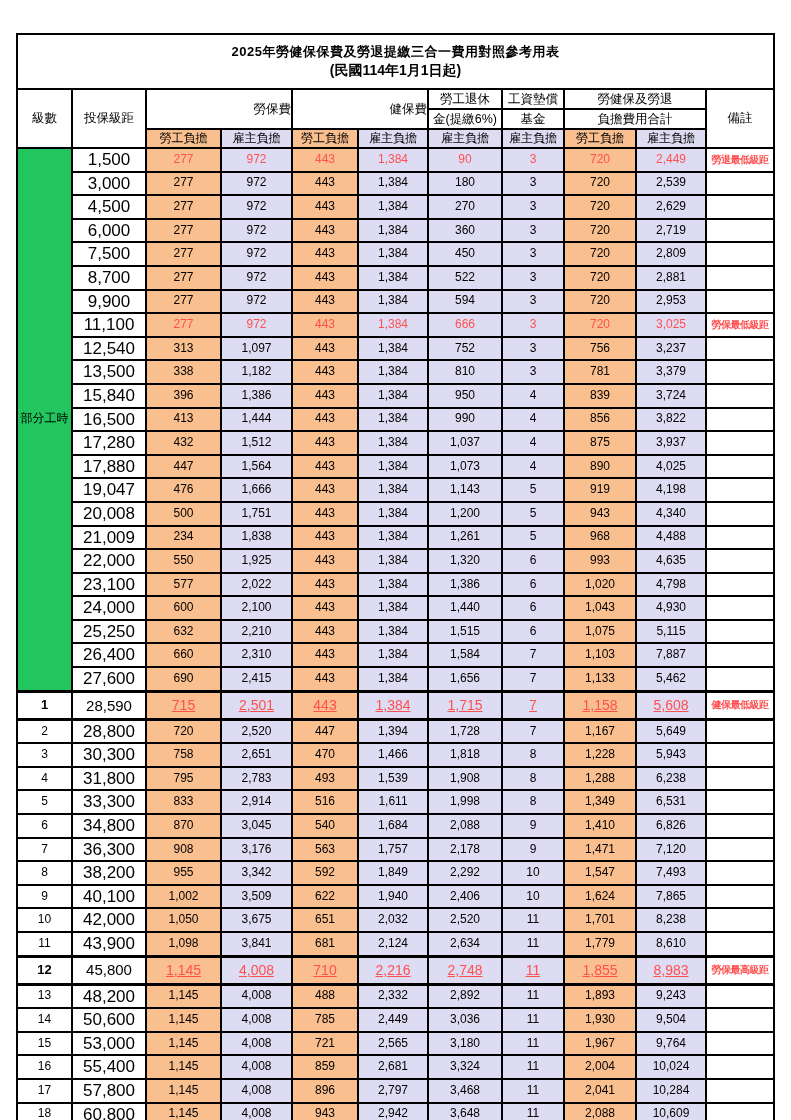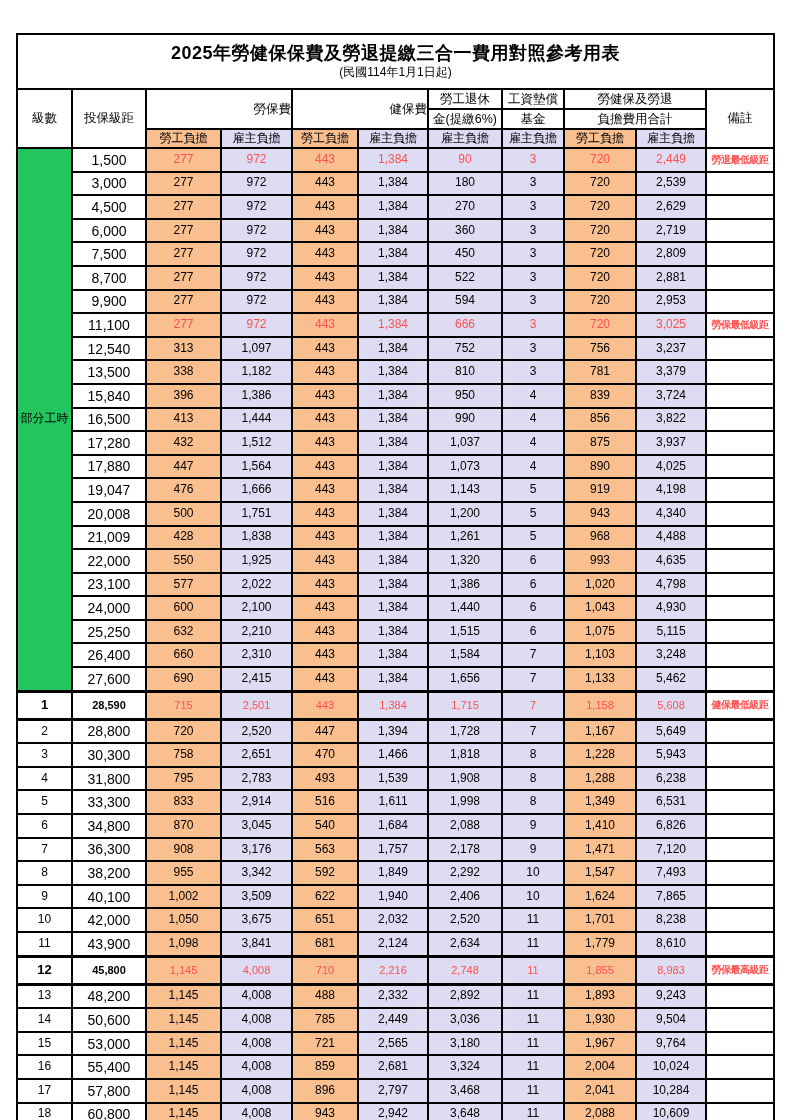--- a/index.html
+++ b/index.html
@@ -13,41 +13,41 @@
         font-weight:normal;font-size:12px;line-height:1.15;overflow:hidden;white-space:nowrap;}
   
   col.c-level{width:55px;} col.c-bracket{width:74px;}
   col.c-li-e{width:75px;} col.c-li-r{width:71px;}
   col.c-hi-e{width:66px;} col.c-hi-r{width:70px;}
   col.c-pen{width:74px;}  col.c-fund{width:62px;}
   col.c-tot-e{width:72px;} col.c-tot-r{width:70px;}
   col.c-note{width:68px;}
   
   .title-cell{height:53px;background:#fff;}
-  .title-main{font-size:18px;font-weight:bold;letter-spacing:0.5px;}
-  .title-sub{font-size:12px;font-weight:normal;margin-top:2px;}
+  .title-main{font-size:13px;font-weight:bold;letter-spacing:0.5px;}
+  .title-sub{font-size:14px;font-weight:bold;margin-top:2px;}
   
   tr.hdr-a th, tr.hdr-b th{height:18px;font-size:12.5px;}
   tr.hdr-c th{height:17px;font-size:12px;margin-left:22px;}
   th.group{font-size:12.5px;text-align:right;}
   .bg-labor{background:#FABF8F;}
   .bg-emp{background:#DEDCF2;}
   
   tr.data td{height:21.6px;}
   td.level-cell{font-size:12px;background:#fff;}
   td.part-cell{font-size:12px;background:#22c55e;}
-  td.bracket-cell{font-size:14px;background:#fff;}
+  td.bracket-cell{font-size:17px;background:#fff;}
   td.val{font-size:12px;}
   td.note-cell{font-size:10px;background:#fff;color:#FF5050;font-weight:bold;
                letter-spacing:-0.5px;}
   tr.red td.val{color:#FF5050;}
   tr.special td{border-top:3px solid #000;border-bottom:3px solid #000;height:25px;}
-  tr.special td.bracket-cell{font-weight:bold;font-size:11px;margin-left:15px;}
+  tr.special td.bracket-cell{font-weight:normal;font-size:15px;margin-left:15px;}
   tr.special td.level-cell{font-weight:bold;font-size:13px;}
-  tr.special td.val{font-size:11px;}
+  tr.special td.val{font-size:14px;text-decoration:underline;}
 </style>
 </head>
 <body>
 
 <div class="page">
   <div class="sheet">
     <table>
       <colgroup>
         <col class="c-level">
           <col class="c-bracket">
@@ -283,21 +283,21 @@
             <td class="val bg-labor">443</td>
             <td class="val bg-emp">1,384</td>
             <td class="val bg-emp">1,200</td>
             <td class="val bg-emp">5</td>
             <td class="val bg-labor">943</td>
             <td class="val bg-emp">4,340</td>
             <td class="note-cell"></td>
           </tr>
           <tr class="data">
             <td class="bracket-cell">21,009</td>
-            <td class="val bg-labor">428</td>
+            <td class="val bg-labor">234</td>
             <td class="val bg-emp">1,838</td>
             <td class="val bg-labor">443</td>
             <td class="val bg-emp">1,384</td>
             <td class="val bg-emp">1,261</td>
             <td class="val bg-emp">5</td>
             <td class="val bg-labor">968</td>
             <td class="val bg-emp">4,488</td>
             <td class="note-cell"></td>
           </tr>
           <tr class="data">
@@ -350,21 +350,21 @@
           </tr>
           <tr class="data">
             <td class="bracket-cell">26,400</td>
             <td class="val bg-labor">660</td>
             <td class="val bg-emp">2,310</td>
             <td class="val bg-labor">443</td>
             <td class="val bg-emp">1,384</td>
             <td class="val bg-emp">1,584</td>
             <td class="val bg-emp">7</td>
             <td class="val bg-labor">1,103</td>
-            <td class="val bg-emp">3,248</td>
+            <td class="val bg-emp">7,887</td>
             <td class="note-cell"></td>
           </tr>
           <tr class="data">
             <td class="bracket-cell">27,600</td>
             <td class="val bg-labor">690</td>
             <td class="val bg-emp">2,415</td>
             <td class="val bg-labor">443</td>
             <td class="val bg-emp">1,384</td>
             <td class="val bg-emp">1,656</td>
             <td class="val bg-emp">7</td>

